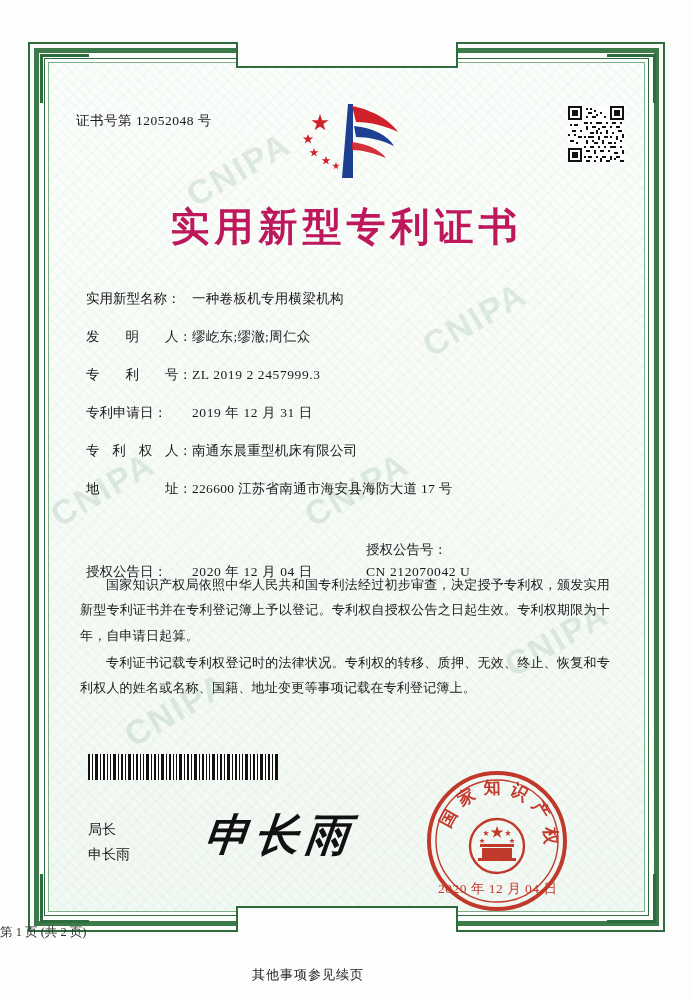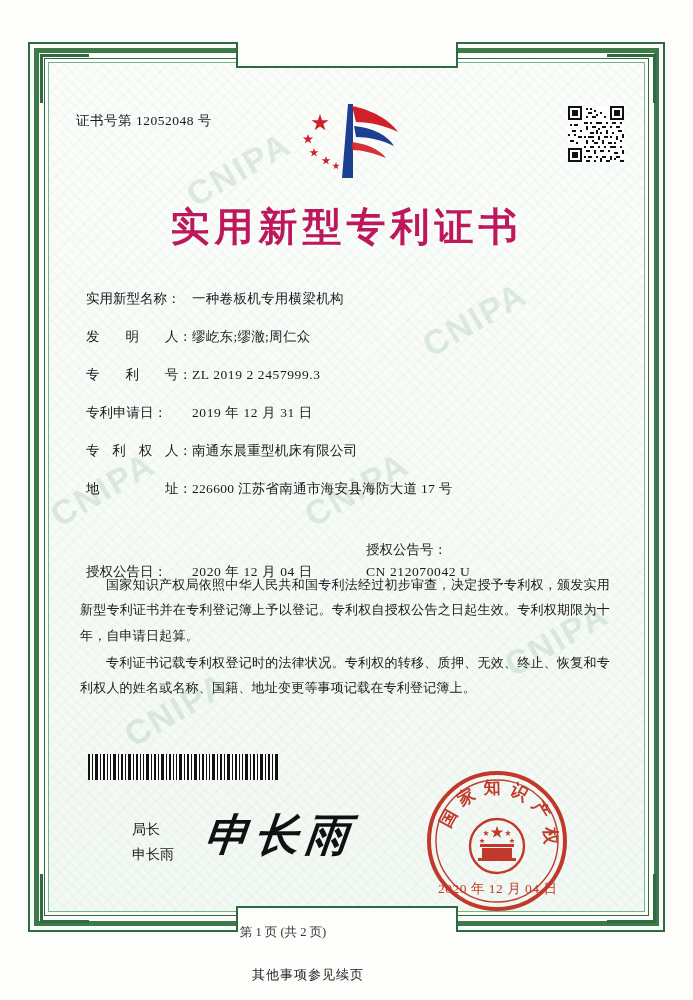--- a/index.html
+++ b/index.html
@@ -211,21 +211,20 @@
     left: 88px; top: 754px;
     width: 190px; height: 26px;
   }
 
   
   .sig-label {
     position: absolute;
     left: 88px; top: 818px;
     font-size: 14px;
     line-height: 1.75;
-    margin-left: 44px;
   }
   .sig-script {
     position: absolute;
     left: 205px; top: 806px;
     font-size: 44px;
     font-family: "DejaVu Serif", serif;
     font-style: italic;
     font-weight: bold;
     letter-spacing: 6px;
     color: #111;
@@ -244,21 +243,20 @@
     font-size: 13.5px;
     color: #c0392b;
     letter-spacing: 0.5px;
     font-family: "Liberation Serif", serif;
   }
 
   .page-num {
     position: absolute;
     left: 0; top: 924px;
     width: 566px;
-    text-align: center;
     font-size: 12.5px;
     color: #333;
   }
 
   .footer-note {
     position: absolute;
     left: 0; top: 966px;
     width: 616px;
     text-align: center;
     font-size: 13px;

